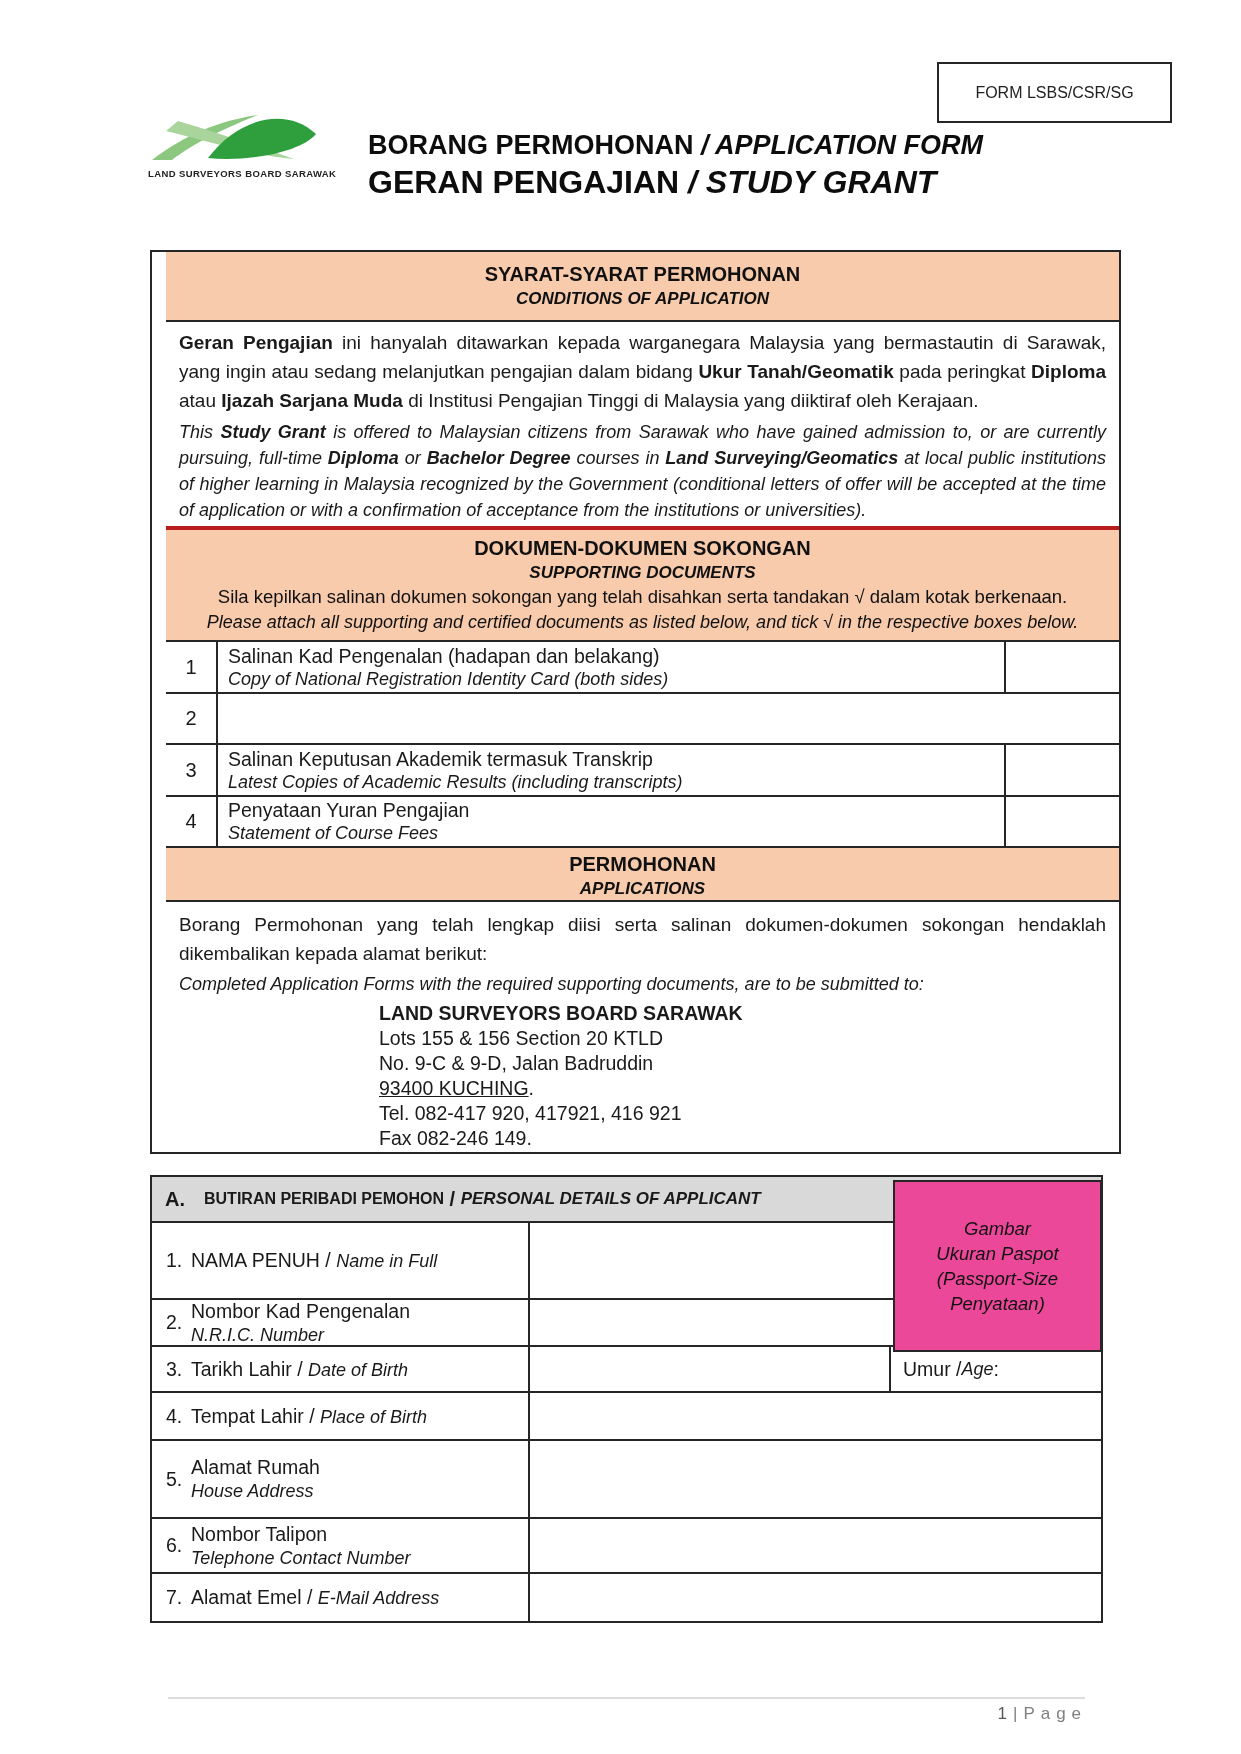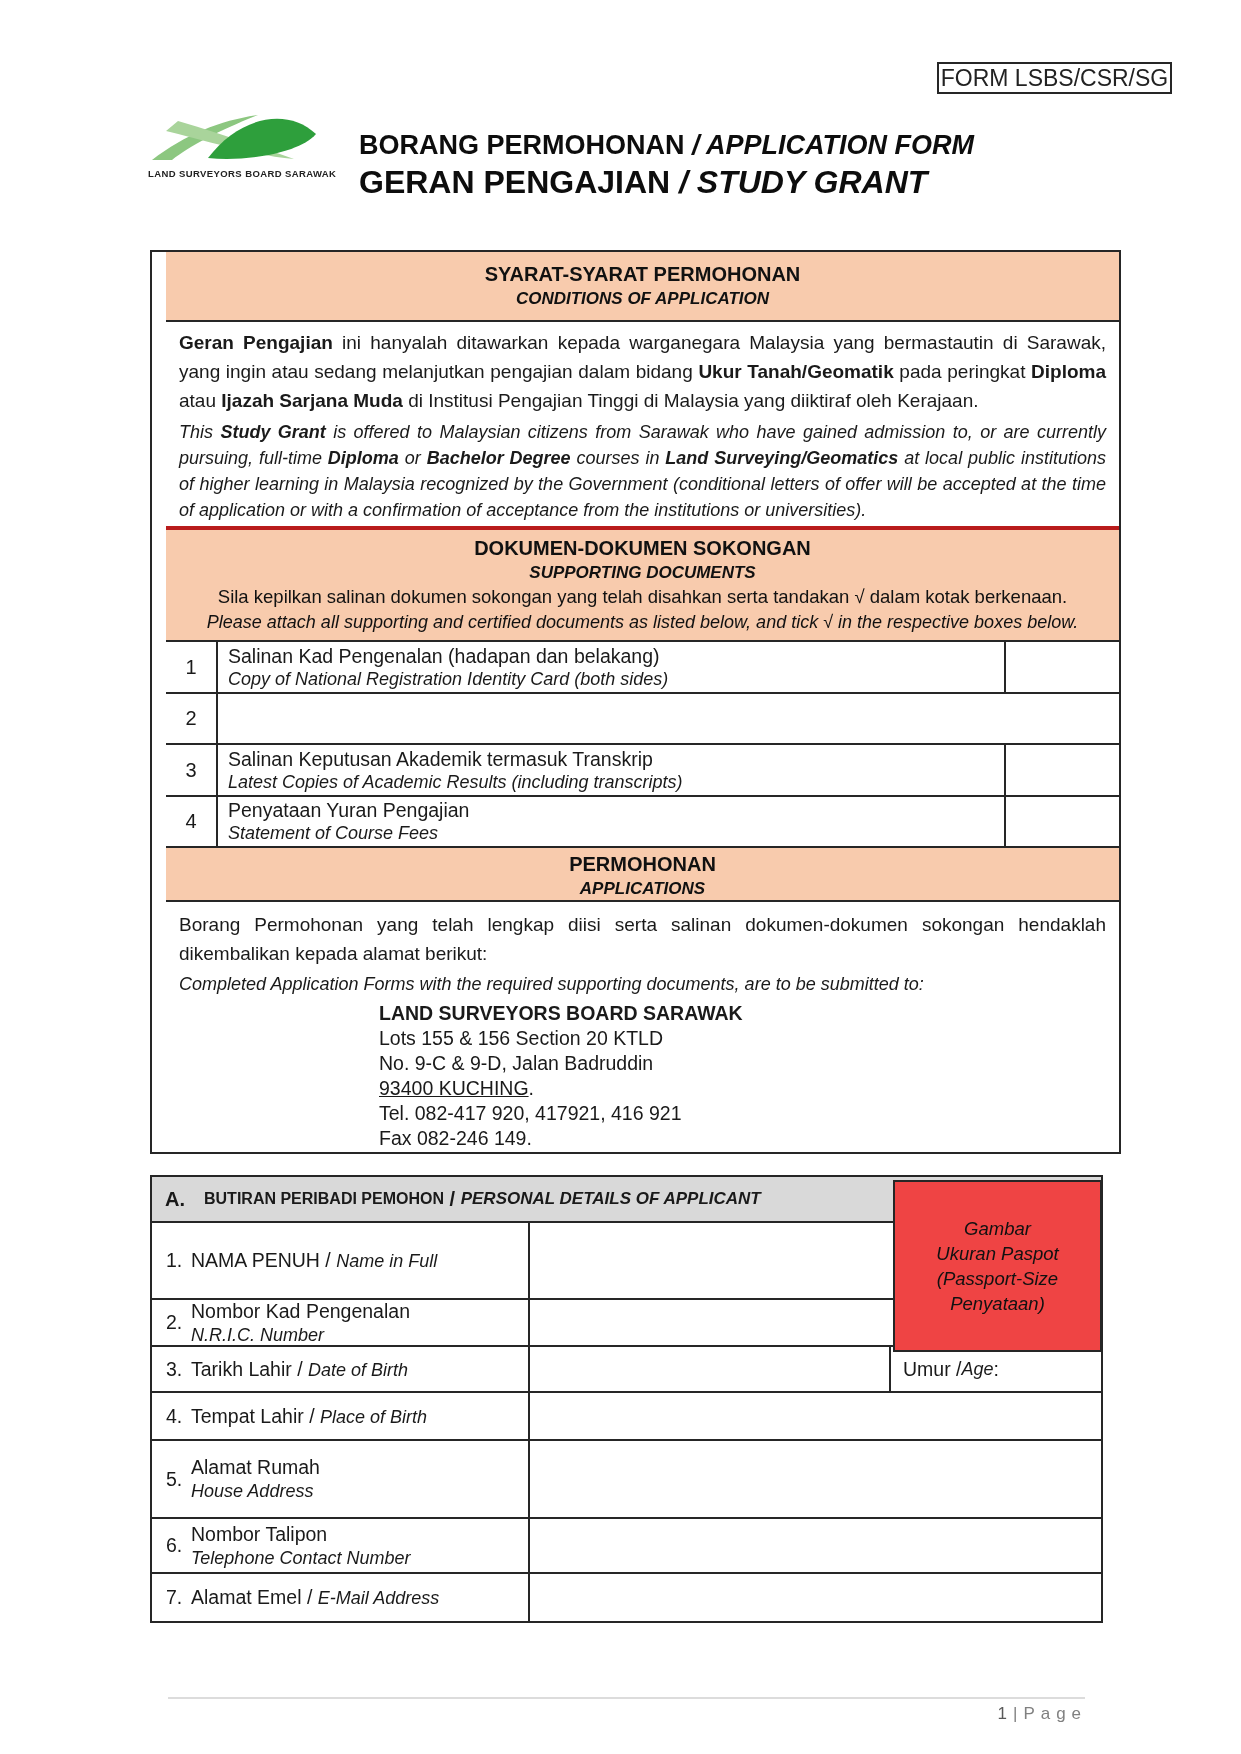--- a/index.html
+++ b/index.html
@@ -3,30 +3,30 @@
 <meta charset="utf-8">
 <style>
   * { margin:0; padding:0; box-sizing:border-box; }
   html,body { background:#ffffff; }
   .page {
     position:relative; width:1241px; height:1754px; background:#fff;
     font-family:"Liberation Sans", sans-serif; color:#1a1a1a; overflow:hidden;
   }
   
   .form-code-box {
-    position:absolute; left:937px; top:62px; width:235px; height:32px;
+    position:absolute; left:937px; top:62px; width:235px; height:61px;
     border:2px solid #262626; display:flex; align-items:center; justify-content:center;
-    font-size:23px; color:#222;
+    font-size:16px; color:#222;
   }
   
   .logo { position:absolute; left:148px; top:106px; width:178px; }
   .logo svg { display:block; }
   .logo-caption { font-size:9.5px; font-weight:bold; letter-spacing:.4px; color:#222; white-space:nowrap; margin-top:2px; }
   
-  .titles { position:absolute; left:359px; top:128px; }
+  .titles { position:absolute; left:368px; top:128px; }
   .title-line1 { font-size:27px; font-weight:bold; line-height:34px; color:#0d0d0d; }
   .title-line2 { font-size:32px; font-weight:bold; line-height:40px; color:#0d0d0d; }
   .titles i { font-weight:bold; }
   
   .box1 { position:absolute; left:150px; top:250px; width:971px; border:2px solid #262626; background:#fff;padding-left:14px; }
   .band { background:#F8CBAD; text-align:center; border-bottom:2px solid #262626; overflow:hidden; }
   .band-title { font-size:20px; font-weight:bold; line-height:26px; color:#111; }
   .band-sub { font-size:17px; font-weight:bold; font-style:italic; line-height:23px; color:#111; }
   .band-note { font-size:18.5px; line-height:26px; color:#111; }
   .band-note-en { font-size:18px; font-style:italic; line-height:25px; color:#111; }
@@ -65,21 +65,21 @@
   .ptext i { font-size:18px; }
   .ptext .l2 { font-size:18px; font-style:italic; line-height:24px; }
   .ptext .l1 { line-height:24px; }
   .pvalue { flex:1; background:#fff; }
   .pvalue-fixed { width:361px; flex:none; border-right:2px solid #262626; background:#fff; }
   .pumur { flex:1; display:flex; align-items:center; padding-left:12px; font-size:19.5px; }
   .pumur i { font-size:18px; }
   
   .photo-box {
     position:absolute; left:893px; top:1180px; width:209px; height:172px;
-    background:#ef4444; border:2px solid #262626; z-index:5;
+    background:#ec4899; border:2px solid #262626; z-index:5;
     display:flex; flex-direction:column; align-items:center; justify-content:center;
     font-style:italic; font-size:18.5px; line-height:25px; color:#111; text-align:center;
   }
   
   .footer-rule { position:absolute; left:168px; top:1697px; width:917px; height:2px; background:#dcdcdc; }
   .footer-text { position:absolute; left:150px; top:1704px; width:937px; text-align:right; font-size:17px; color:#808080; }
   .footer-text .pg-num { color:#595959; }
   .footer-text .pg-sep { margin:0 6px; }
   .footer-text .pg-label { letter-spacing:.35em; }
 </style>

